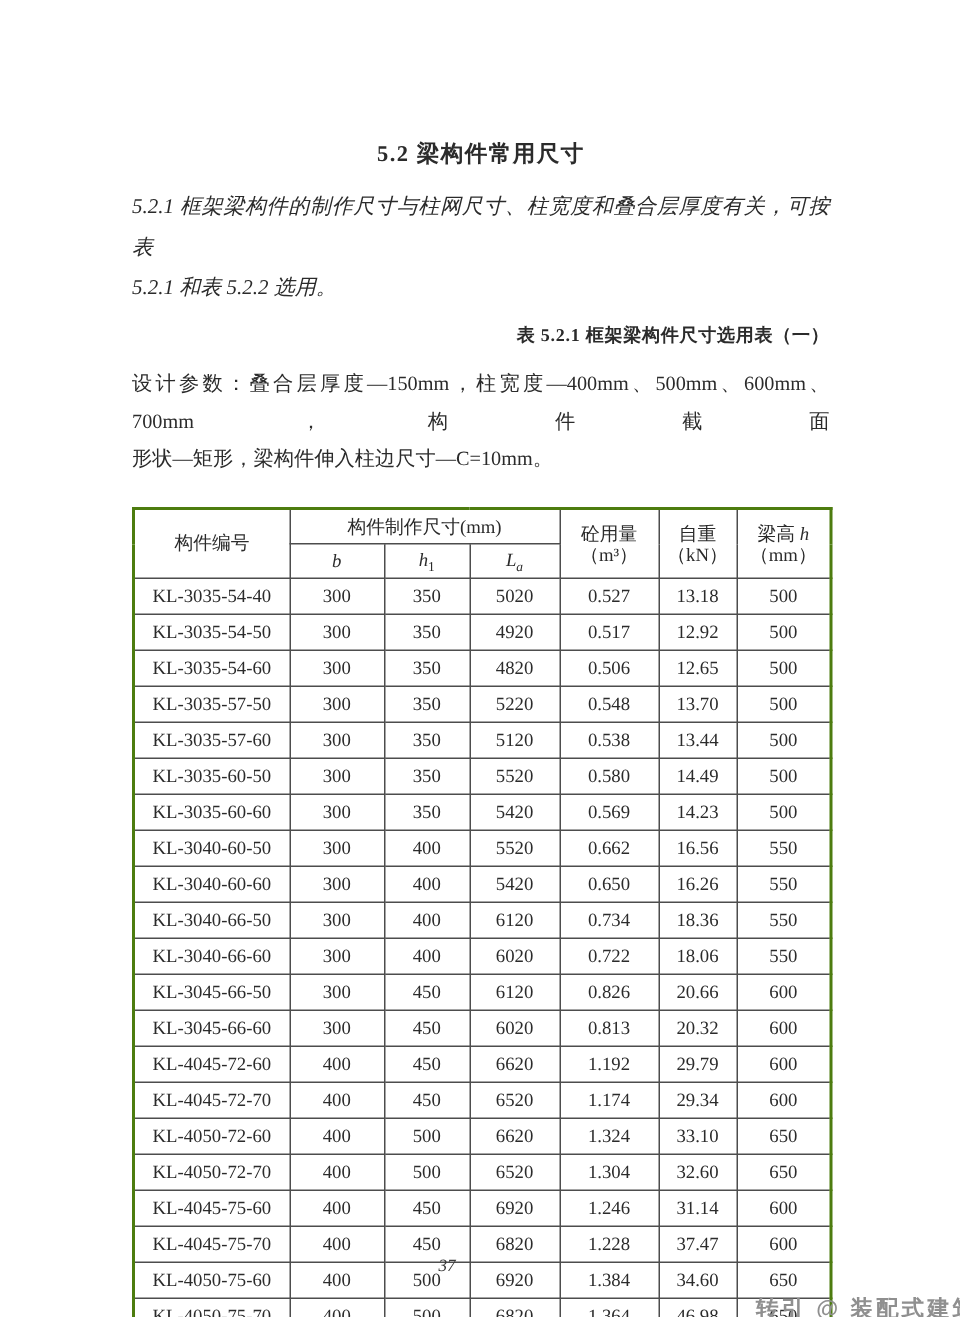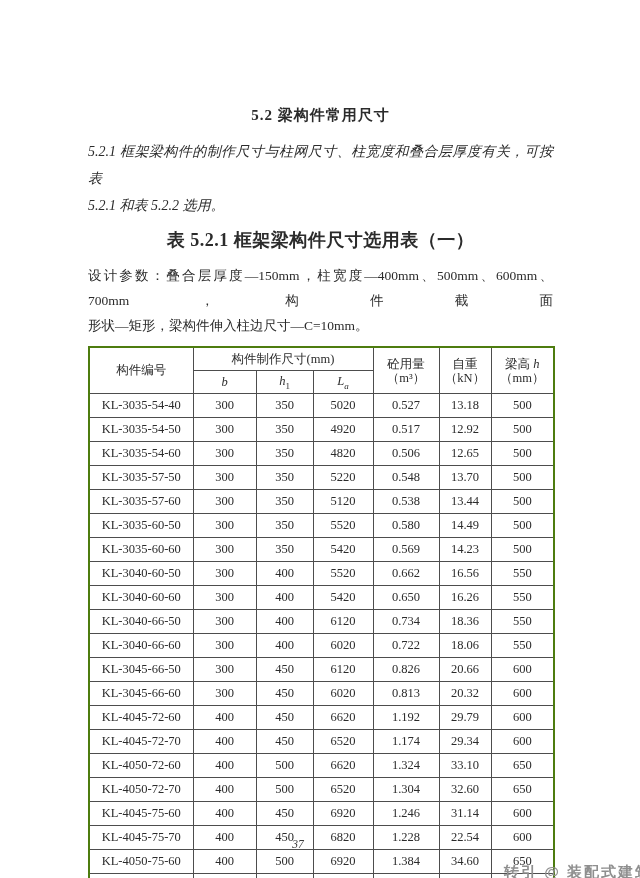--- a/index.html
+++ b/index.html
@@ -5,32 +5,32 @@
   html,body { margin:0; padding:0; }
   body {
     width:640px; height:878px; background:#ffffff;
     font-family:"Liberation Serif","DejaVu Serif",serif;
     color:#2b2b2b; position:relative; overflow:hidden;
   }
   .page { position:absolute; inset:0; }
   .content { padding:90px 87px 0 88px; }
 
   .title {
-    margin:16px 0 13px 0; text-align:center;
+    margin:3px 0 13px 0; text-align:center;
     font-size:15px; font-weight:bold; letter-spacing:1px;
   }
   .para-line { font-size:14px; line-height:27px;font-style:italic; }
   .just { text-align:justify; text-align-last:justify; }
 
   .caption {
-    text-align:center; font-weight:bold; font-size:18px;
+    text-align:right; font-weight:bold; font-size:12px;
     margin:9px 0 11px 0; letter-spacing:0.5px;
   }
   .params-line { font-size:13.5px; line-height:25px; }
-  .params-block { margin-bottom:8px; }
+  .params-block { margin-bottom:20px; }
 
   table.dims {
     width:465px; border-collapse:collapse; table-layout:fixed;
     border:2px solid #4d7c0f; margin-top:2px;
   }
   table.dims th, table.dims td {
     border:1px solid #4d4d4d; text-align:center; vertical-align:middle;
     font-weight:normal; padding:0; overflow:hidden; white-space:nowrap;
   }
   table.dims thead th { font-size:12.5px; height:22px; }
@@ -273,21 +273,21 @@
             <td>1.246</td>
             <td>31.14</td>
             <td>600</td>
           </tr>
           <tr>
             <td>KL-4045-75-70</td>
             <td>400</td>
             <td>450</td>
             <td>6820</td>
             <td>1.228</td>
-            <td>22.54</td>
+            <td>37.47</td>
             <td>600</td>
           </tr>
           <tr>
             <td>KL-4050-75-60</td>
             <td>400</td>
             <td>500</td>
             <td>6920</td>
             <td>1.384</td>
             <td>34.60</td>
             <td>650</td>

